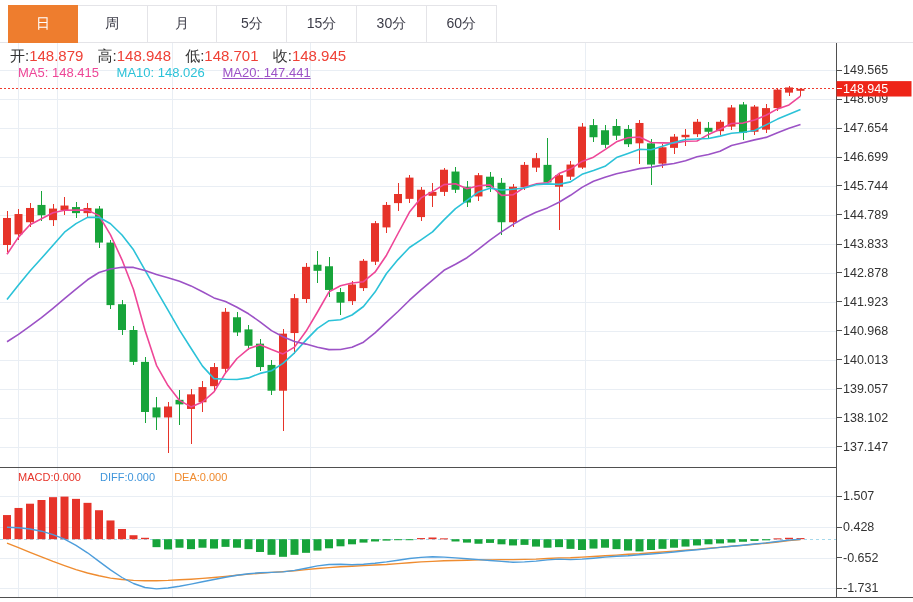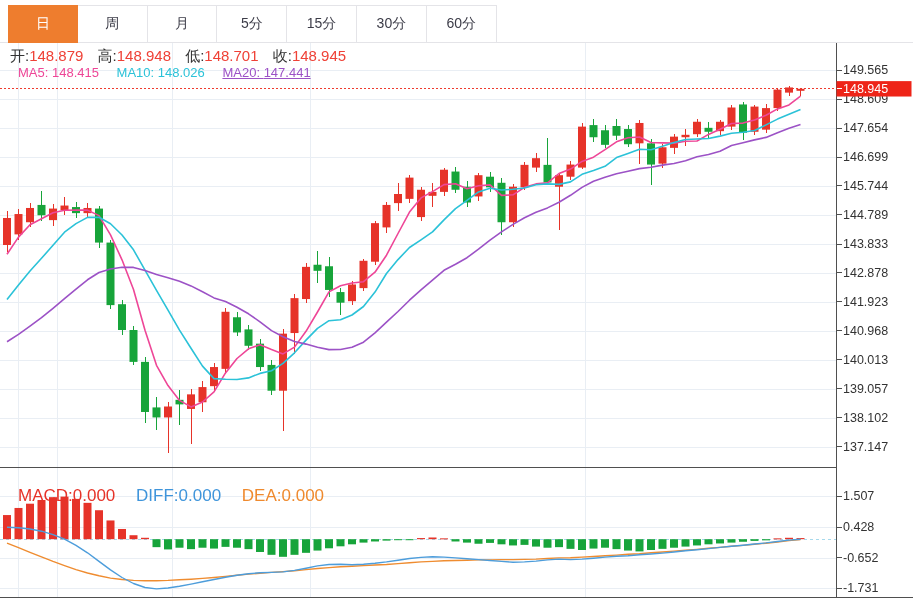--- a/index.html
+++ b/index.html
@@ -12,21 +12,21 @@
        background:#fff;cursor:pointer;}
   .tab:first-child{border-left:1px solid #e4e4e8;}
   .tab.active{background:#ee7d2e;border-color:#ee7d2e;color:#fff;}
   .tabbar-underline{position:absolute;left:0;top:42px;width:913px;height:1px;background:#e4e4e8;z-index:2;}
   .ohlc-line{position:absolute;left:10px;top:47px;font-size:15px;color:#333;z-index:2;white-space:nowrap;}
   .ohlc-line .lbl{color:#333;}
   .ohlc-line .val{color:#ef4136;margin-right:10px;}
   .ma-line{position:absolute;left:10px;top:65px;font-size:13px;z-index:2;white-space:nowrap;}
   .ma-pair{margin-right:14px;}
   .ma5{color:#ee4697;margin-left:8px;} .ma10{color:#2bc2d8;} .ma20{color:#9c52c6;text-decoration:underline;}
-  .macd-legend{position:absolute;left:18px;top:486px;font-size:17px;z-index:2;white-space:nowrap;}
+  .macd-legend{position:absolute;left:18px;top:471px;font-size:11px;z-index:2;white-space:nowrap;}
   .macd-pair{margin-right:16px;}
   .c-macd{color:#e63329;} .c-diff{color:#3f95db;} .c-dea{color:#ef8a2e;}
 </style>
 </head>
 <body>
 
 <div class="widget">
   <svg id="chart" width="913" height="602">
       <line x1="18.5" y1="43" x2="18.5" y2="597" stroke="#e9eef4" stroke-width="1" shape-rendering="crispEdges"></line>
       <line x1="57.5" y1="43" x2="57.5" y2="597" stroke="#e9eef4" stroke-width="1" shape-rendering="crispEdges"></line>

